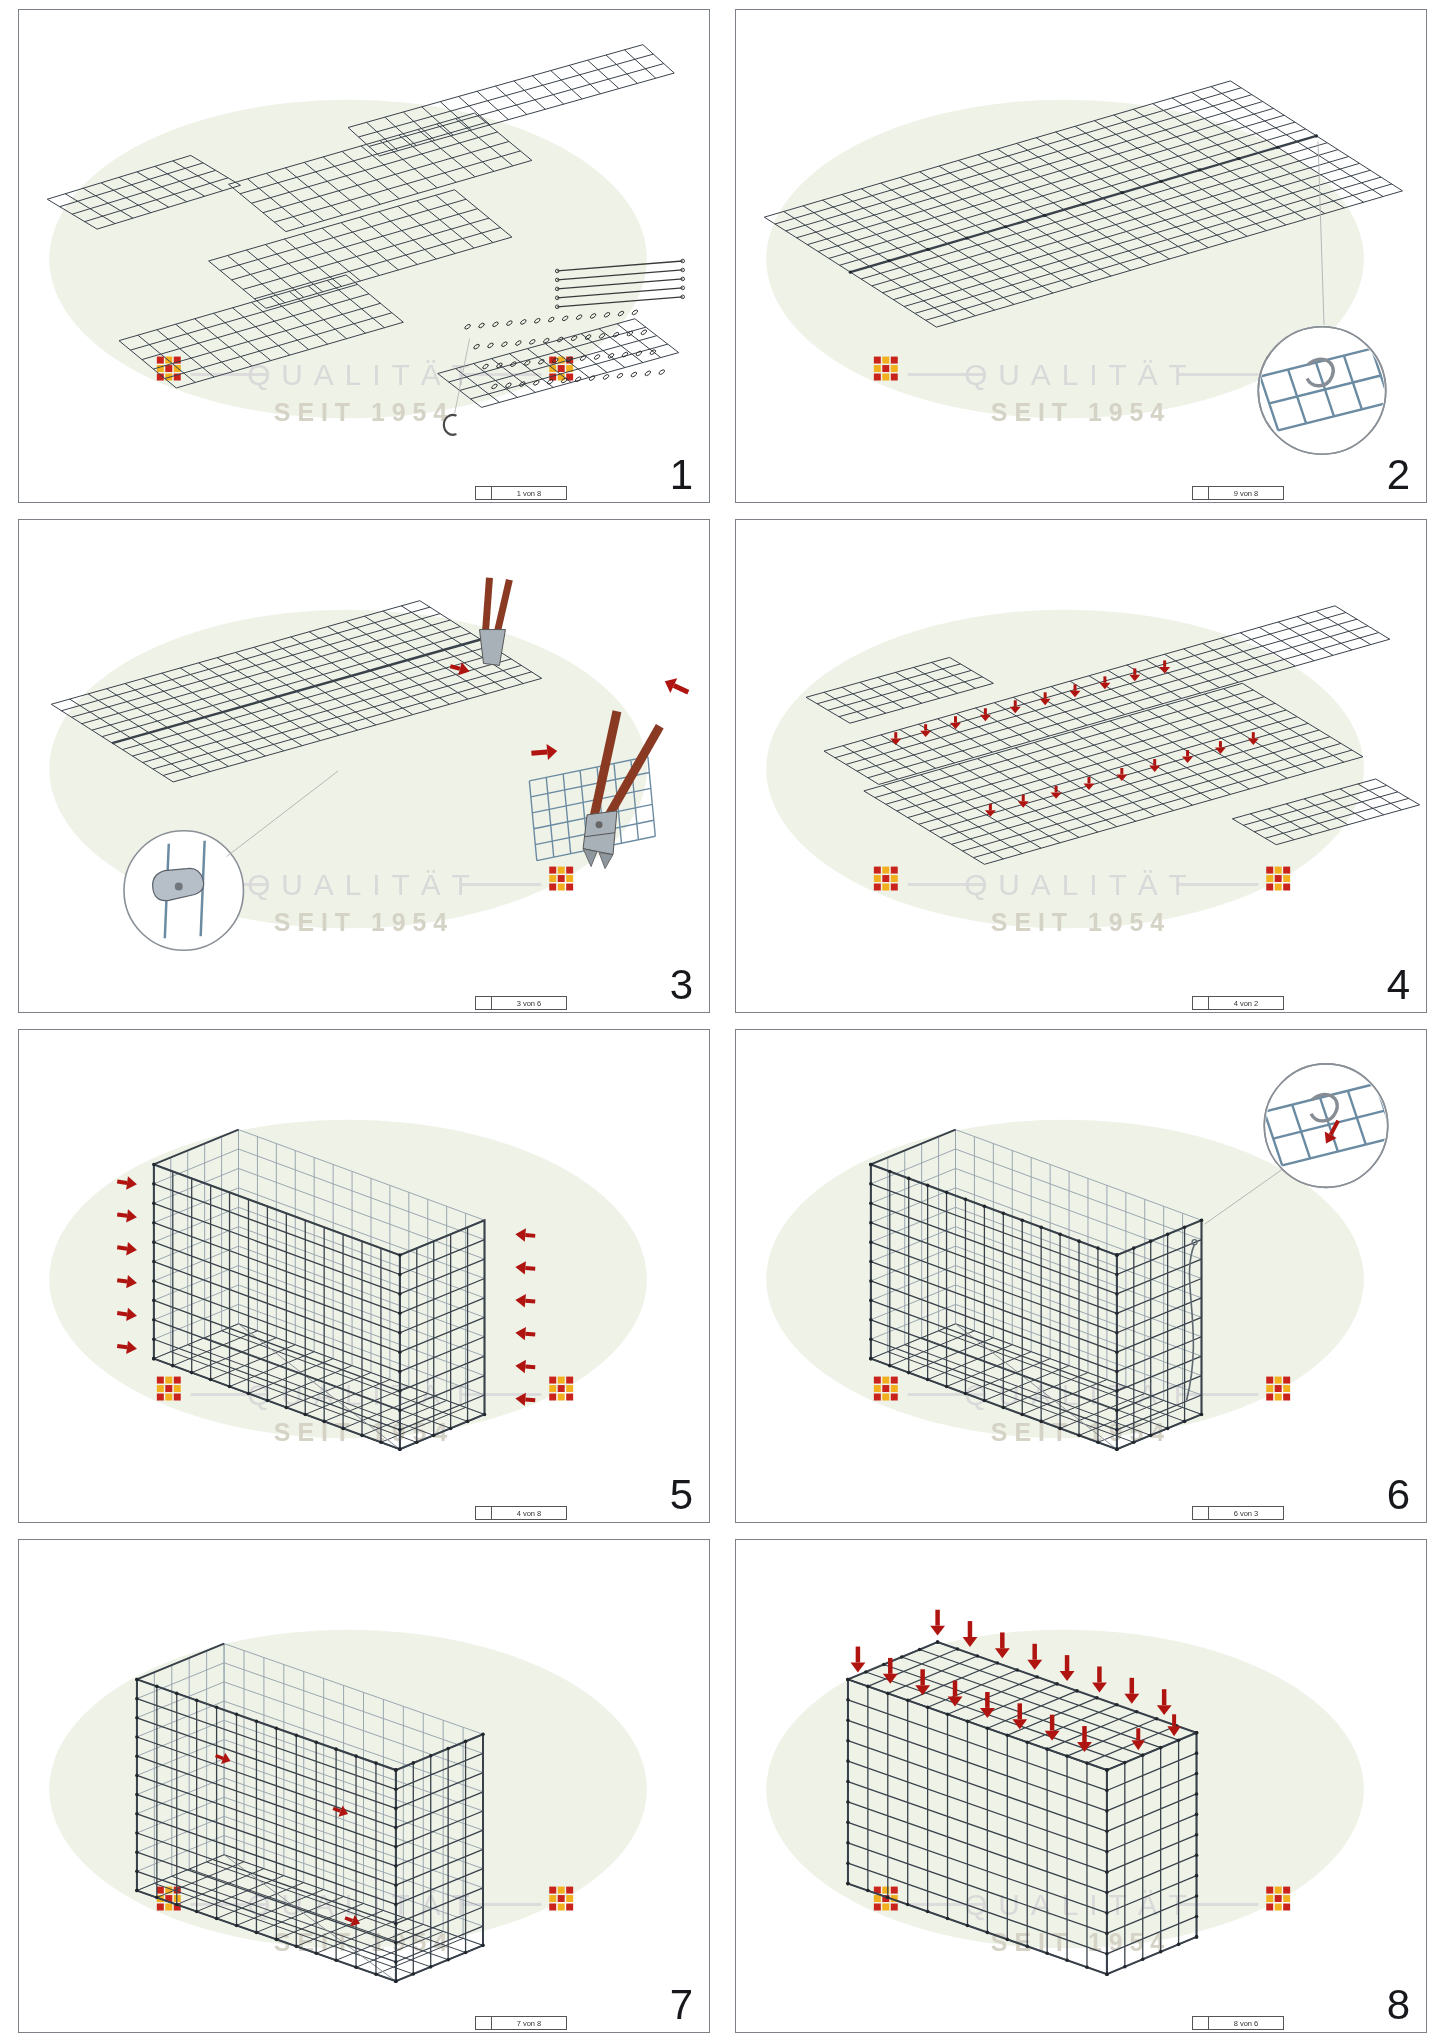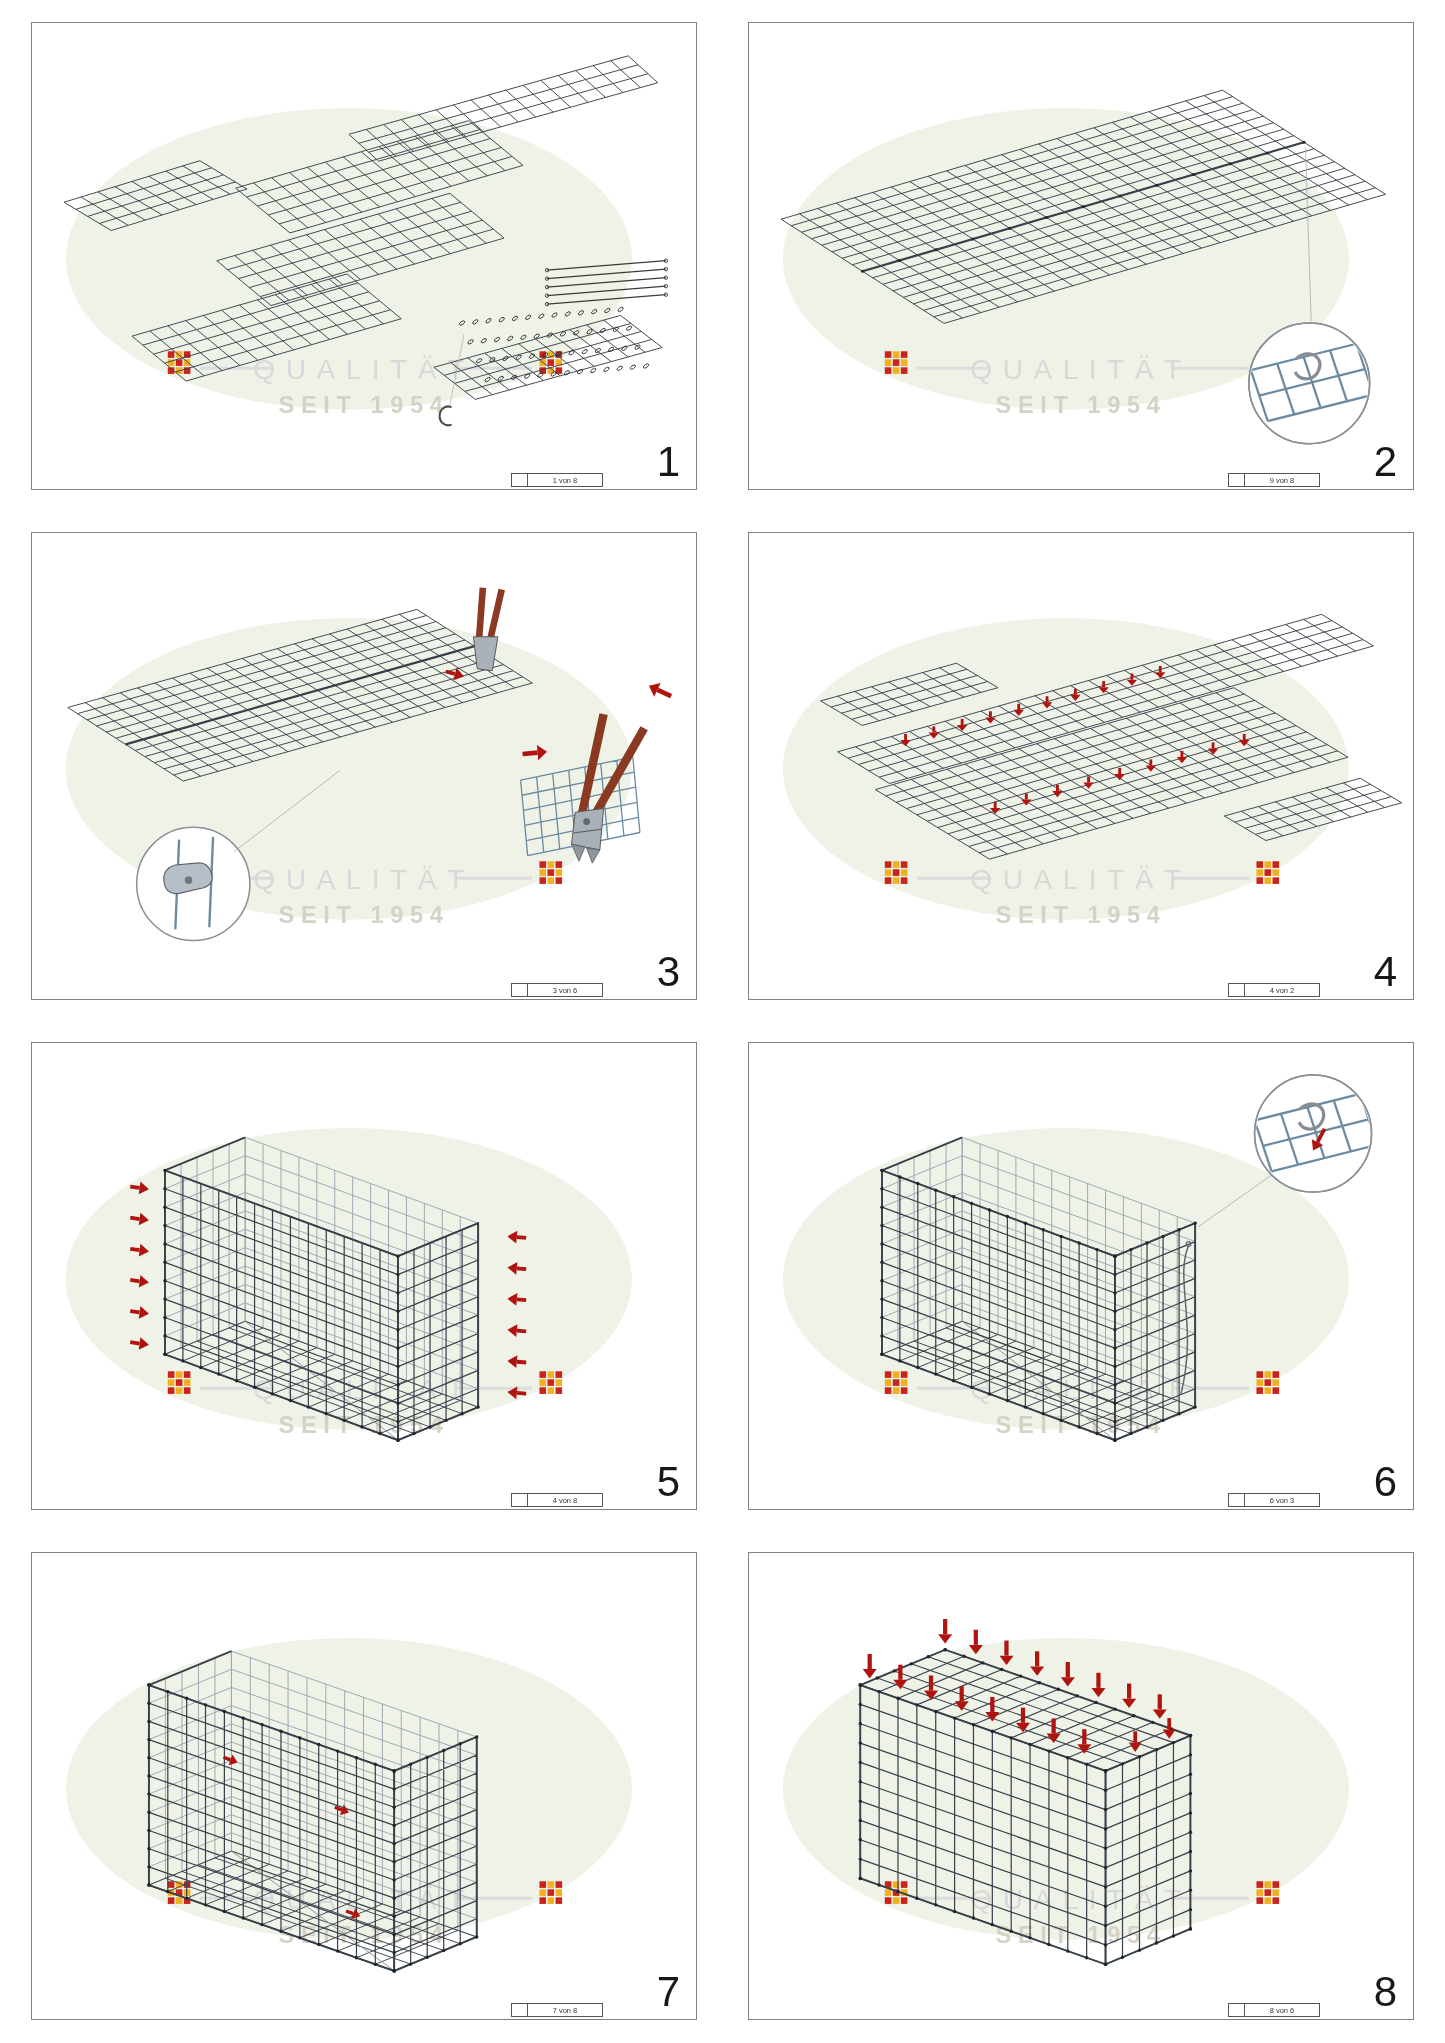--- a/index.html
+++ b/index.html
@@ -1,23 +1,23 @@
 <!DOCTYPE html>
 <html><head>
 <meta charset="utf-8">
 <style>
   *{box-sizing:border-box}
   body{margin:0;background:#ffffff;font-family:"Liberation Sans",sans-serif}
   .sheet{width:1445px;height:2043px;background:#fff;display:grid;
          grid-template-columns:692px 692px;grid-auto-rows:494px;
          column-gap:25px;row-gap:16px;padding:9px 18px;}
-  .panel{position:relative;border:1px solid #7d8288;background:#fff;overflow:hidden;margin:13px}
+  .panel{position:relative;border:1px solid #7d8288;background:#fff;overflow:hidden;margin:0}
   .illus{position:absolute;inset:0;width:100%;height:100%;display:block}
   svg text{font-family:"Liberation Sans",sans-serif}
-  .pagebox{position:absolute;left:479px;bottom:2px;width:92px;height:14px;border:1px solid #555;
+  .pagebox{position:absolute;left:456px;bottom:2px;width:92px;height:14px;border:1px solid #555;
            display:flex;align-items:stretch;background:#fff;font-size:7.5px;color:#333}
   .pagebox-cell{width:16px;border-right:1px solid #555}
   .pagebox-label{flex:1;display:flex;align-items:center;justify-content:center;white-space:nowrap}
   .stepnum{position:absolute;right:16px;bottom:6px;font-size:42px;color:#16181c;line-height:1}
 </style>
 </head>
 <body>
 
 <div class="sheet" id="sheet">
   <figure class="panel">

